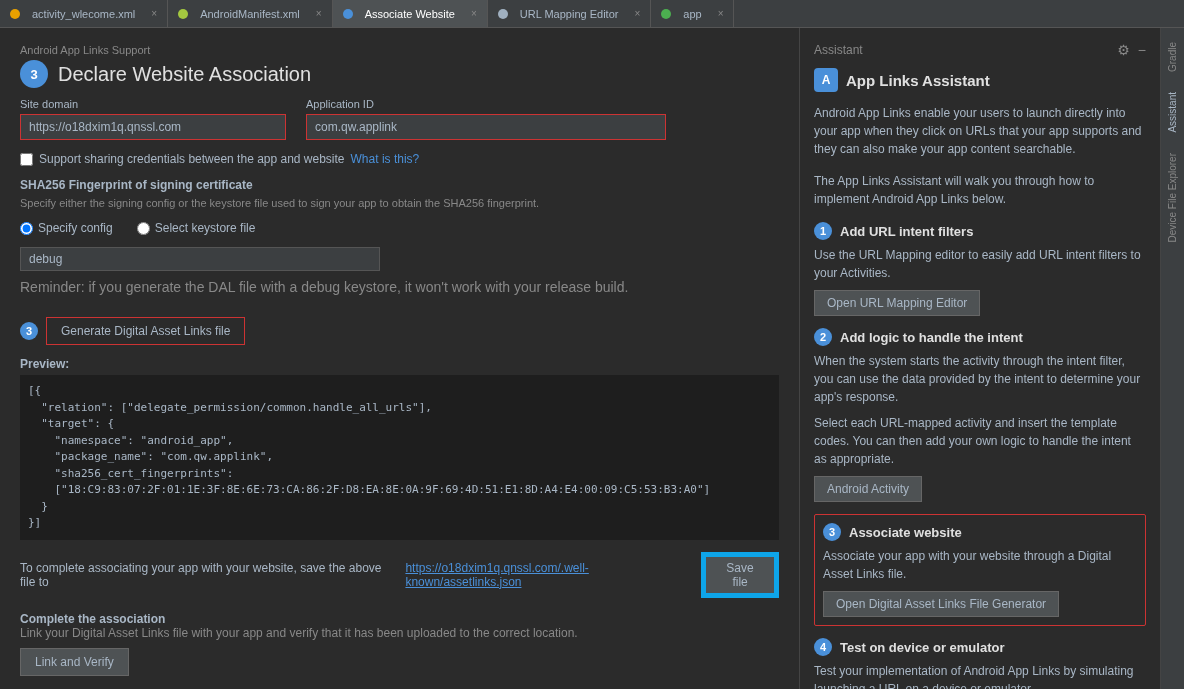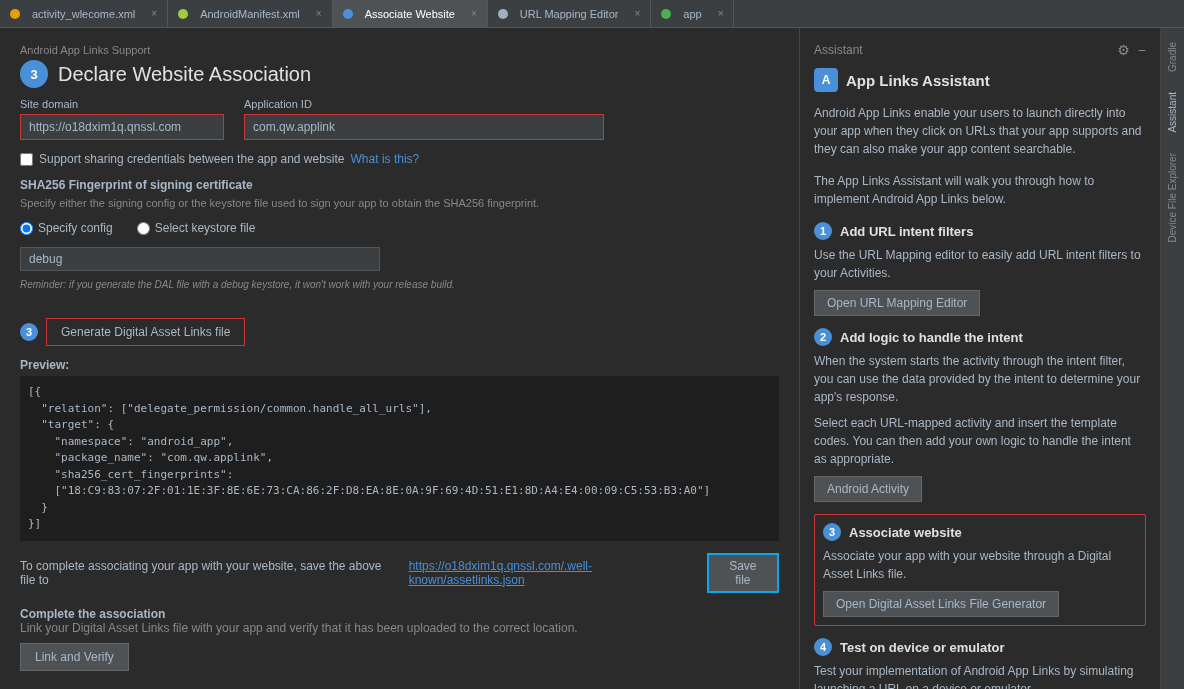--- a/index.html
+++ b/index.html
@@ -19,47 +19,47 @@
     .step-header { display: flex; align-items: center; gap: 10px; margin-bottom: 10px; }
     .step-circle { width: 28px; height: 28px; border-radius: 50%; background: #4a90d9; color: #fff; display: flex; align-items: center; justify-content: center; font-size: 13px; font-weight: bold; flex-shrink: 0; }
     .page-title { font-size: 20px; color: #e0e0e0; font-weight: normal; }
     .subtitle { font-size: 12px; color: #a9b7c6; margin-bottom: 14px; line-height: 1.4; }
     .step-num { display: inline-block; width: 18px; height: 18px; background: #4a90d9; color: #fff; border-radius: 50%; text-align: center; line-height: 18px; font-size: 11px; font-weight: bold; }
 
     
     .form-row { display: flex; gap: 20px; margin-bottom: 12px; }
     .form-group { display: flex; flex-direction: column; gap: 4px; }
     .form-group label { font-size: 11px; color: #a9b7c6; }
-    .form-input { background: #3c3f41; border: 1px solid #cc3333; color: #a9b7c6; padding: 5px 8px; font-size: 12px; width: 204px; outline: none; }
+    .form-input { background: #3c3f41; border: 1px solid #cc3333; color: #a9b7c6; padding: 5px 8px; font-size: 12px; width: 266px; outline: none; }
     .form-input.wide { width: 360px; }
 
     .checkbox-row { display: flex; align-items: center; gap: 6px; margin-bottom: 12px; font-size: 12px; }
     .checkbox-row a { color: #4a90d9; text-decoration: none; }
 
     .section-title { font-size: 12px; color: #a9b7c6; margin-bottom: 4px; font-weight: bold; }
     .section-desc { font-size: 11px; color: #888; margin-bottom: 10px; line-height: 1.4; }
 
     .radio-row { display: flex; gap: 24px; margin-bottom: 12px; font-size: 12px; }
     .radio-row label { display: flex; align-items: center; gap: 5px; cursor: pointer; }
 
     .select-row { display: flex; align-items: center; gap: 8px; margin-bottom: 8px; }
     .select-box { background: #3c3f41; border: 1px solid #555; color: #a9b7c6; padding: 4px 8px; font-size: 12px; width: 360px; appearance: none; cursor: pointer; }
 
-    .reminder { font-size: 10px; color: #888; margin-bottom: 28px; font-style: italic; }
+    .reminder { font-size: 14px; color: #888; margin-bottom: 22px; }
 
     .btn { padding: 6px 14px; font-size: 12px; cursor: pointer; border: none; }
     .btn-red-outline { background: transparent; border: 1px solid #cc3333; color: #a9b7c6; }
     .btn-default { background: #4e5254; border: 1px solid #666; color: #a9b7c6; }
 
     .preview-label { font-size: 12px; color: #a9b7c6; margin-bottom: 4px; font-weight: bold; }
     .preview-box { background: #1e1e1e; padding: 8px; font-size: 11px; color: #a9b7c6; font-family: monospace; line-height: 1.5; margin-bottom: 12px; white-space: pre; }
 
     .save-row { display: flex; align-items: center; gap: 10px; margin-bottom: 14px; font-size: 12px; }
     .save-row a { color: #4a90d9; }
-    .save-btn { background: #4e5254; border: 2px solid #0ea5e9; color: #a9b7c6; padding: 4px 12px; font-size: 12px; cursor: pointer; }
+    .save-btn { background: #4e5254; border: 5px solid #0ea5e9; color: #a9b7c6; padding: 4px 12px; font-size: 12px; cursor: pointer; }
 
     .complete-section { margin-bottom: 12px; }
     .complete-title { font-size: 12px; font-weight: bold; color: #a9b7c6; }
     .complete-desc { font-size: 12px; color: #888; margin-bottom: 8px; }
 
     
     .right-panel { width: 360px; background: #2b2b2b; padding: 14px; overflow-y: auto; flex-shrink: 0; }
     .assistant-header { display: flex; align-items: center; gap: 8px; margin-bottom: 12px; }
     .assistant-icon { width: 24px; height: 24px; background: #4a90d9; border-radius: 4px; display: flex; align-items: center; justify-content: center; color: #fff; font-size: 12px; font-weight: bold; }
     .assistant-title { font-size: 15px; color: #e0e0e0; font-weight: bold; }

